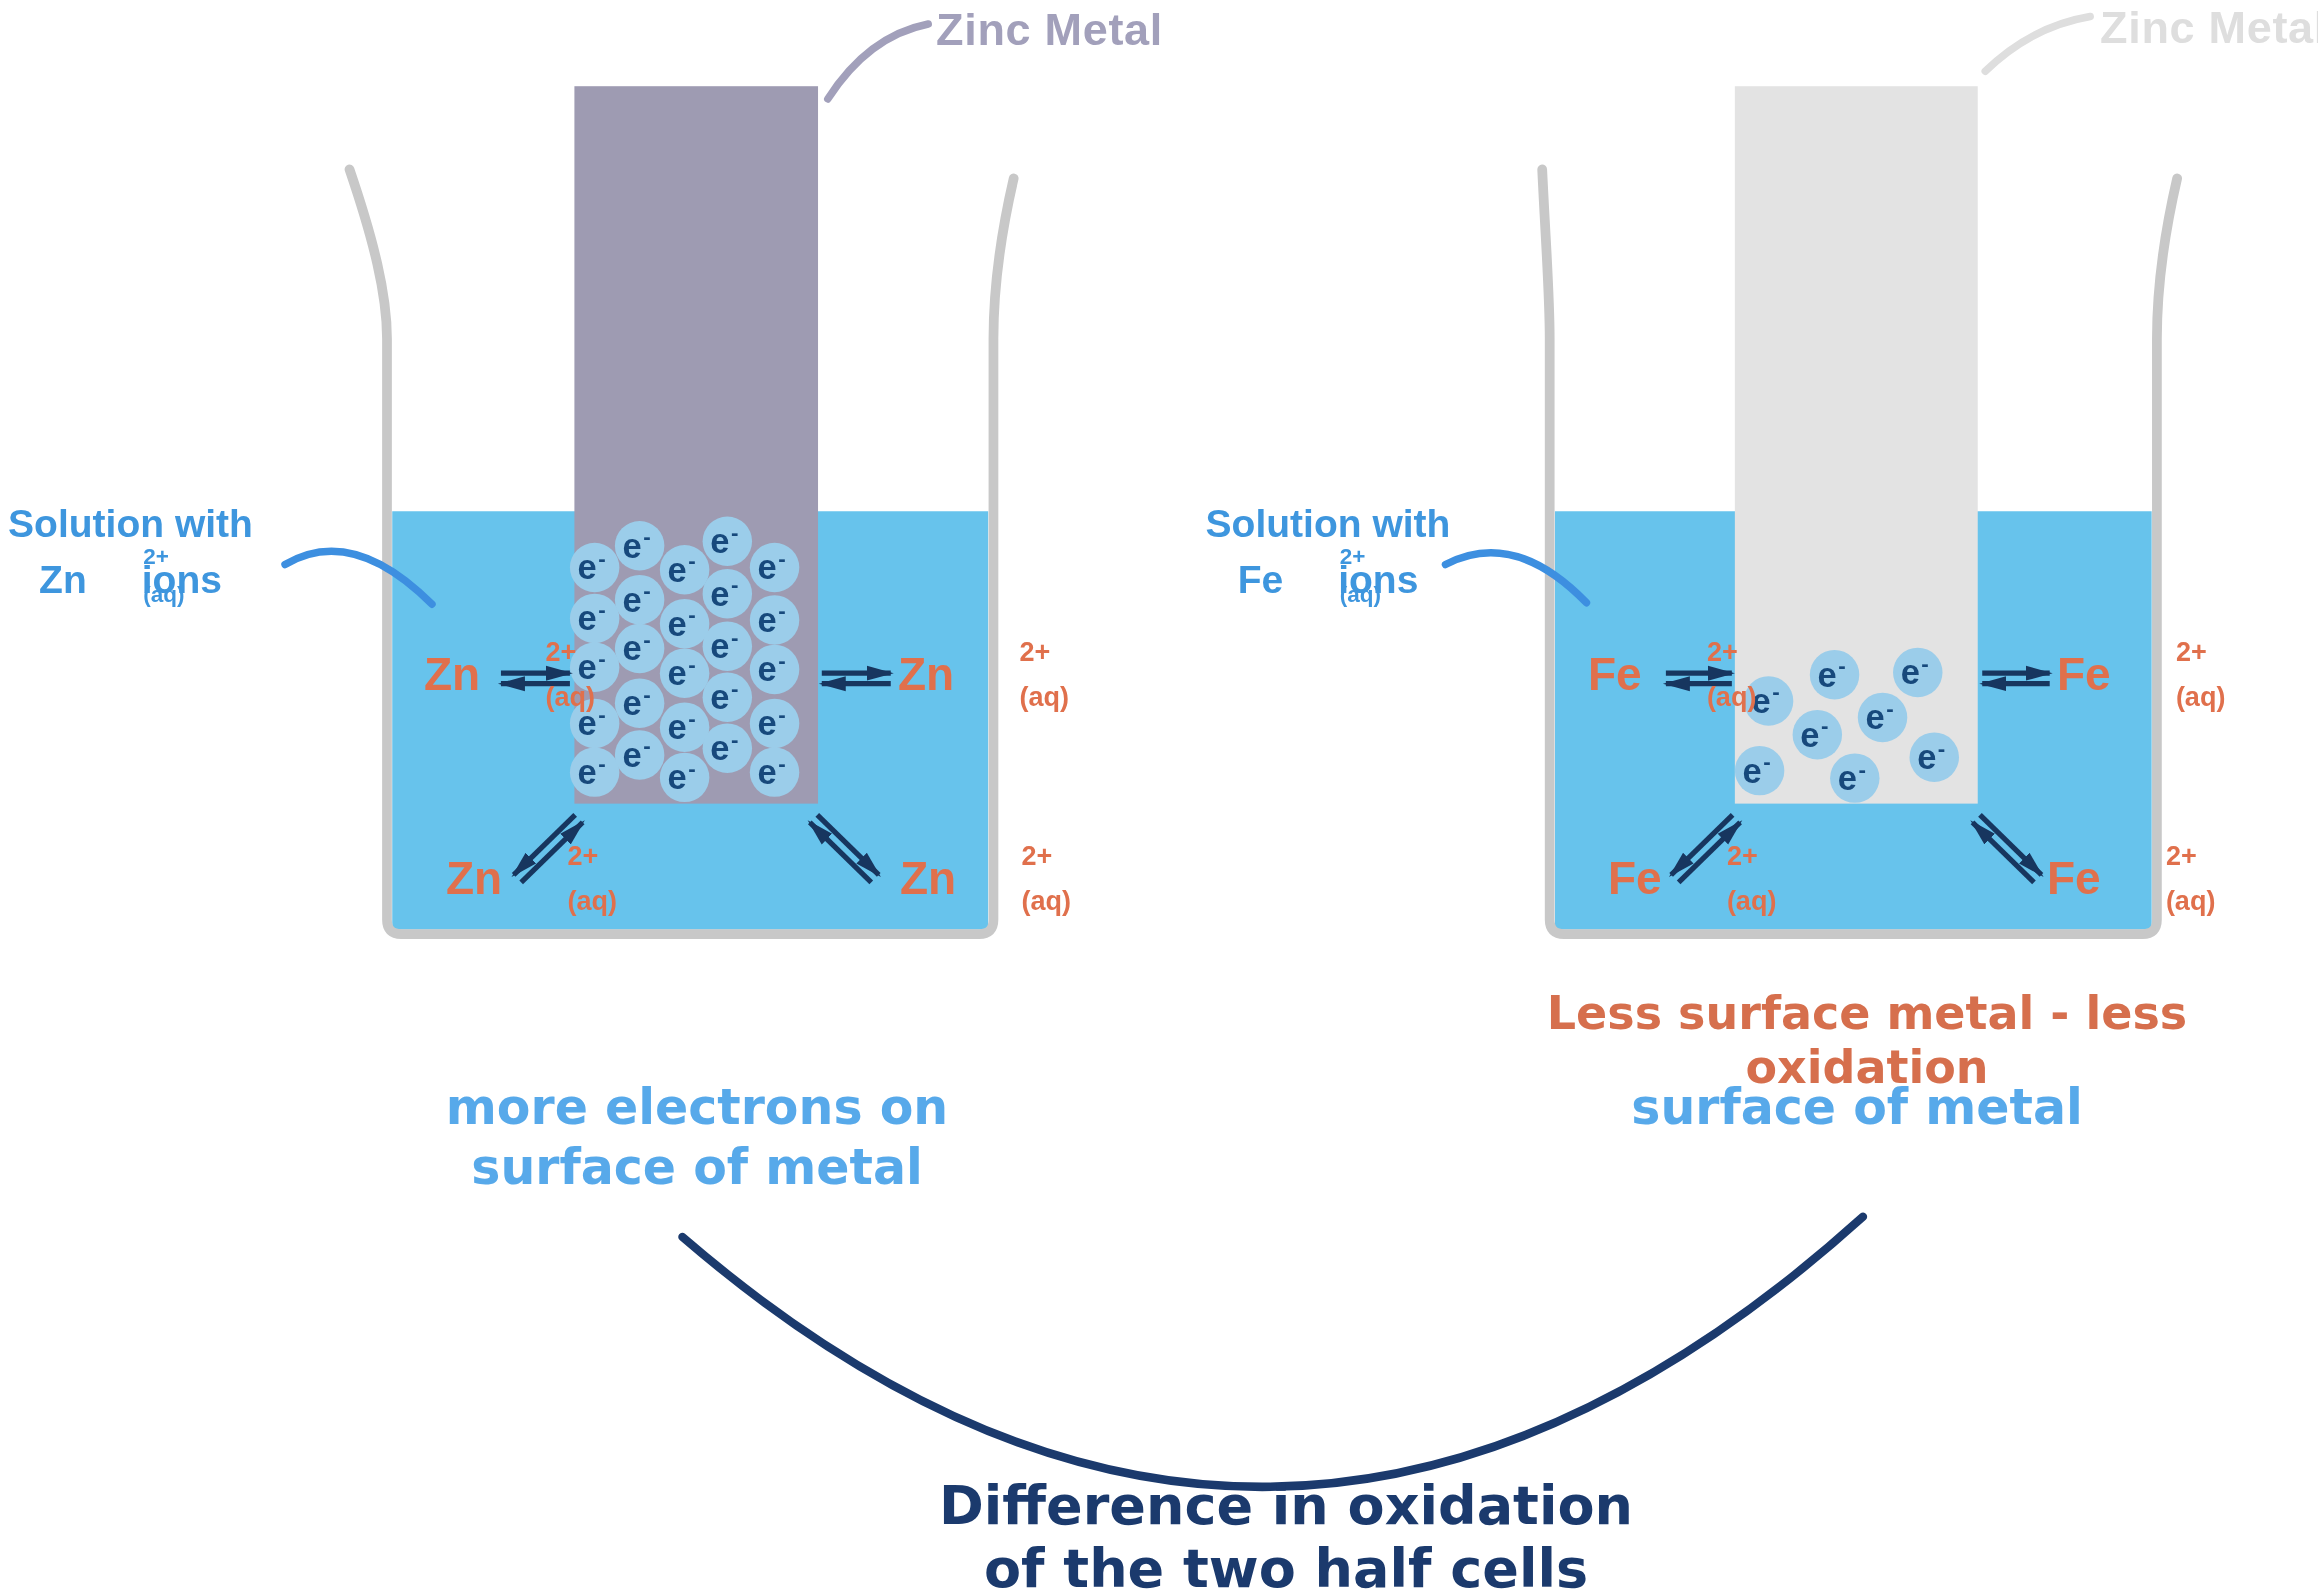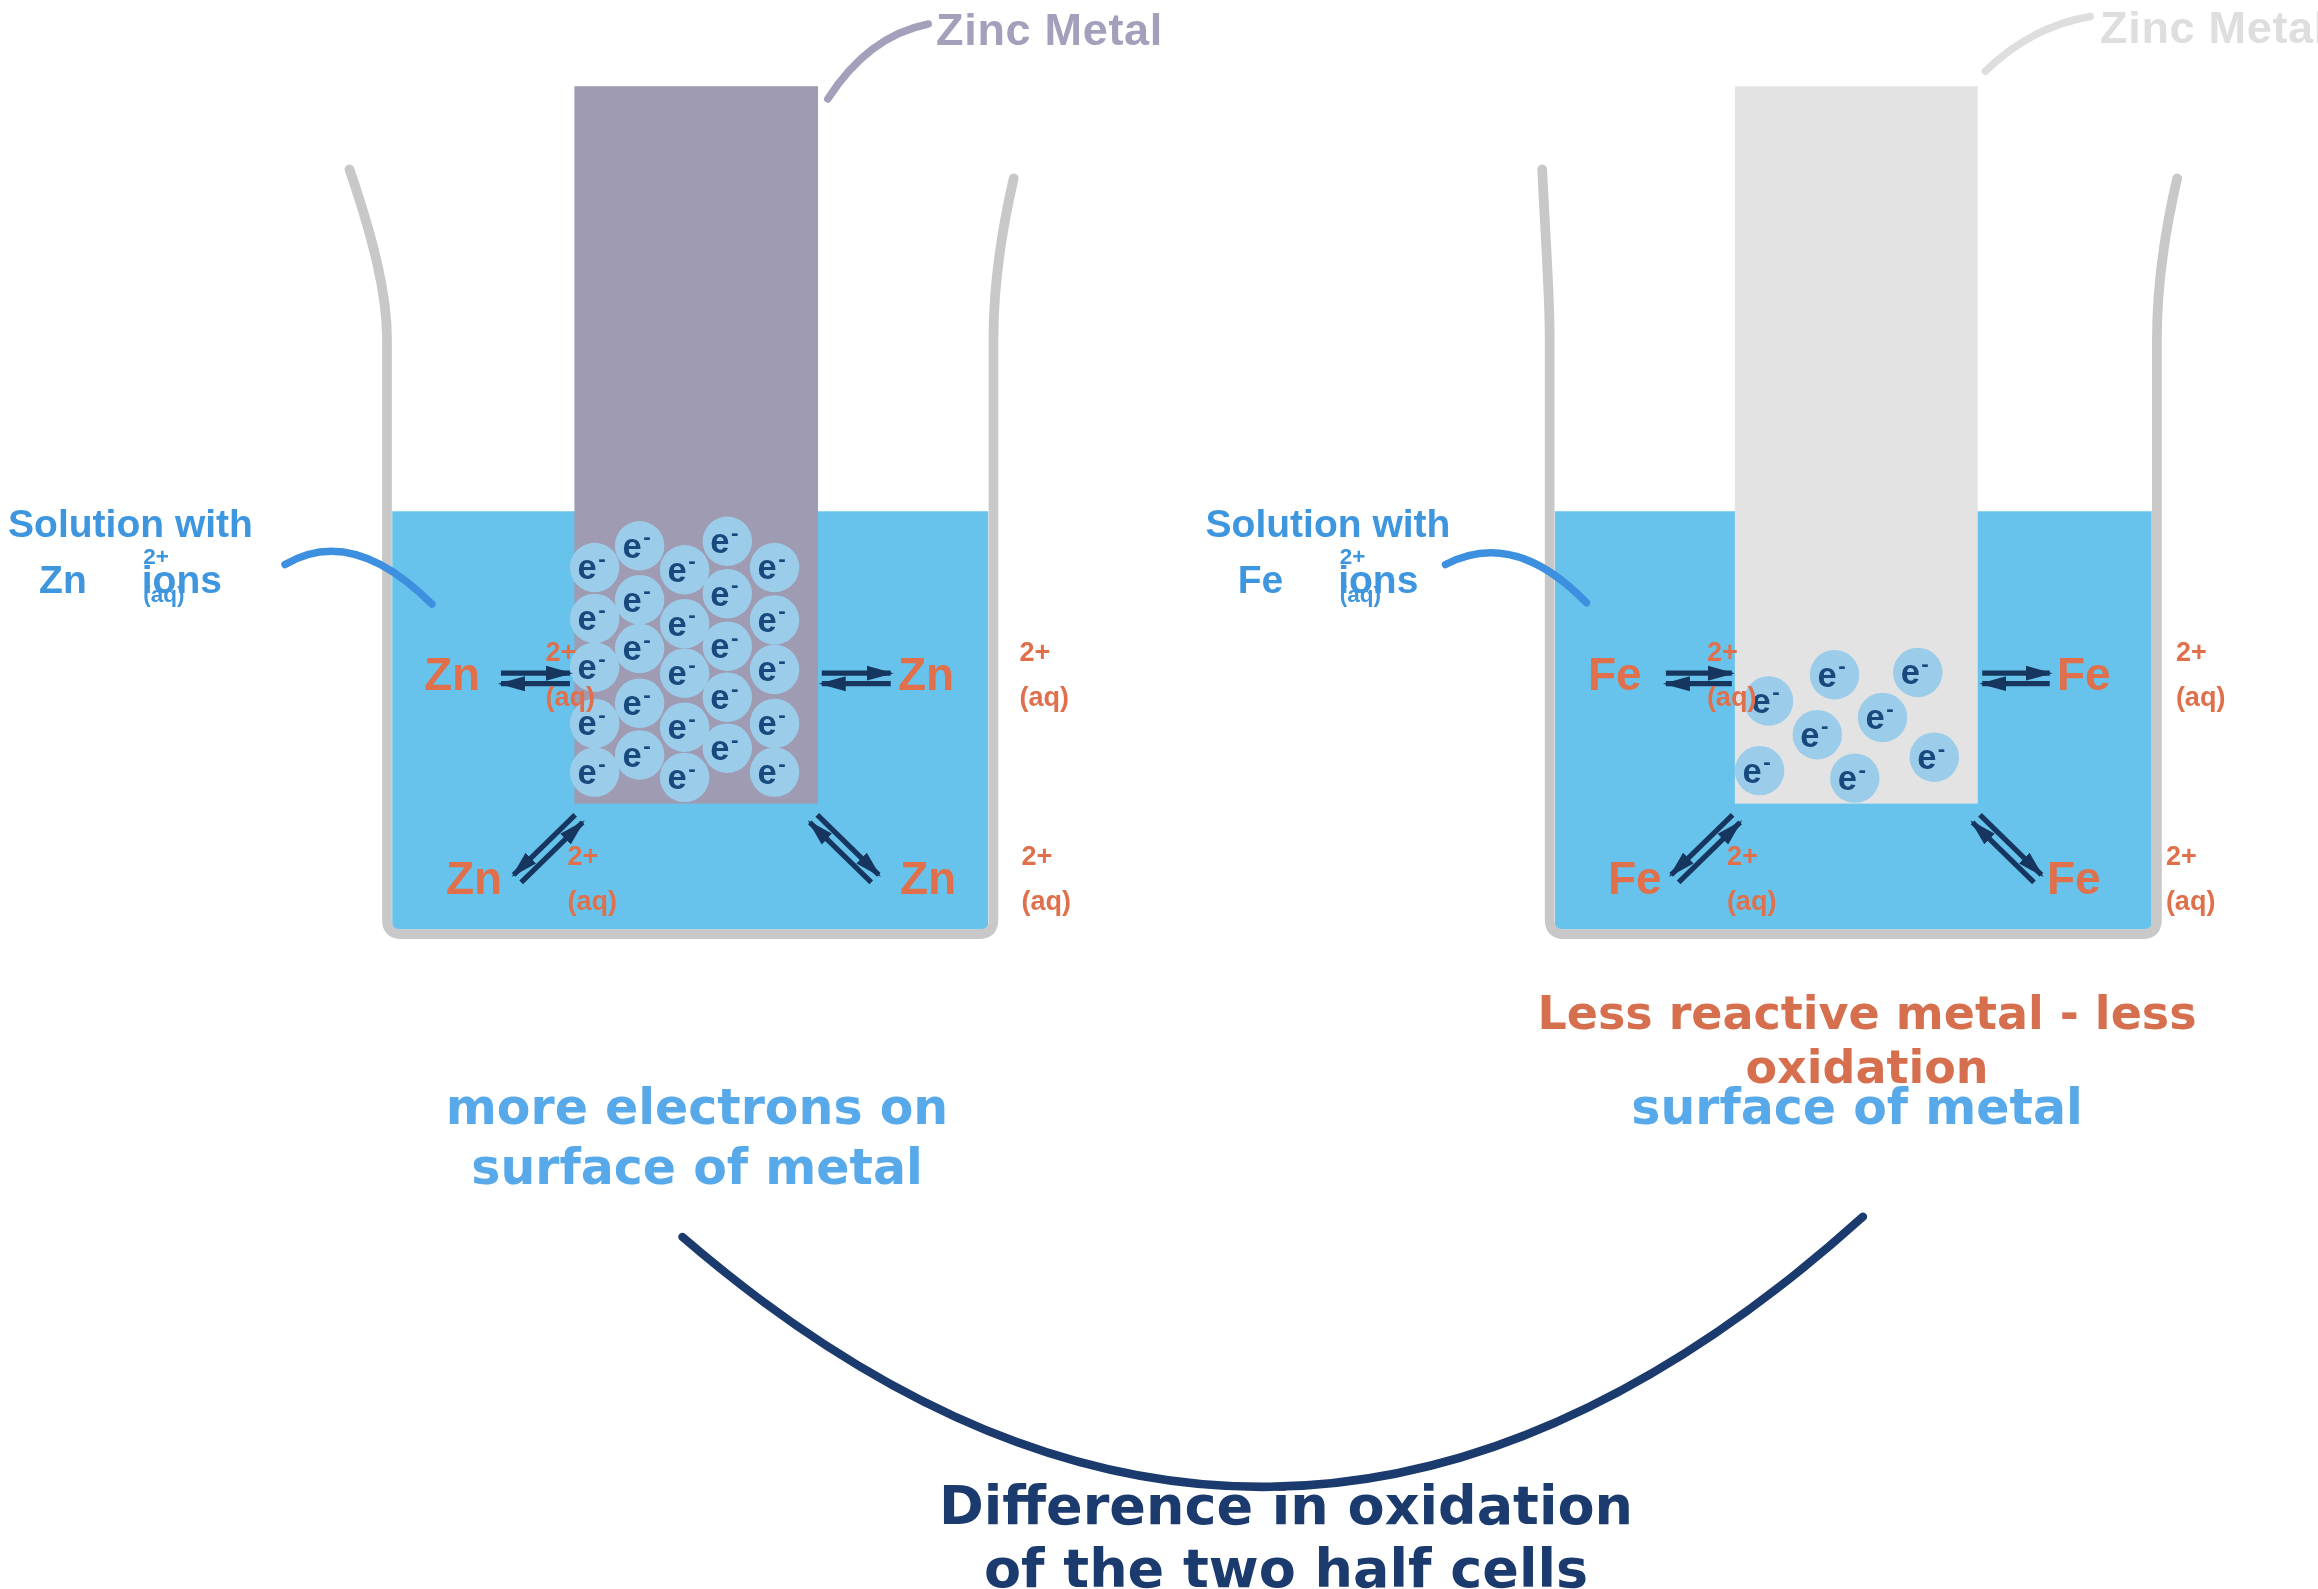--- a/index.html
+++ b/index.html
@@ -220,21 +220,21 @@
     <span class="chem"><span>Fe</span><span class="stack">
           <span>2+</span>
           <span>(aq)</span>
         </span></span>
   </div>
 
   <div class="caption-blue" style="left:281px;top:1078px;">
     <div>more electrons on</div>
     <div>surface of metal</div>
   </div>
-  <div class="caption-orange" style="left:1451px;top:986px;">Less reactive metal - less oxidation</div>
+  <div class="caption-orange" style="left:1451px;top:986px;">Less surface metal - less oxidation</div>
   <div class="caption-blue" style="left:1441px;top:1078px;">
     <div>surface of metal</div>
   </div>
 
   <div class="footer-text" style="left:836px;top:1474px;">
     <div>Difference in oxidation</div>
     <div>of the two half cells</div>
   </div>
 
 </div>

